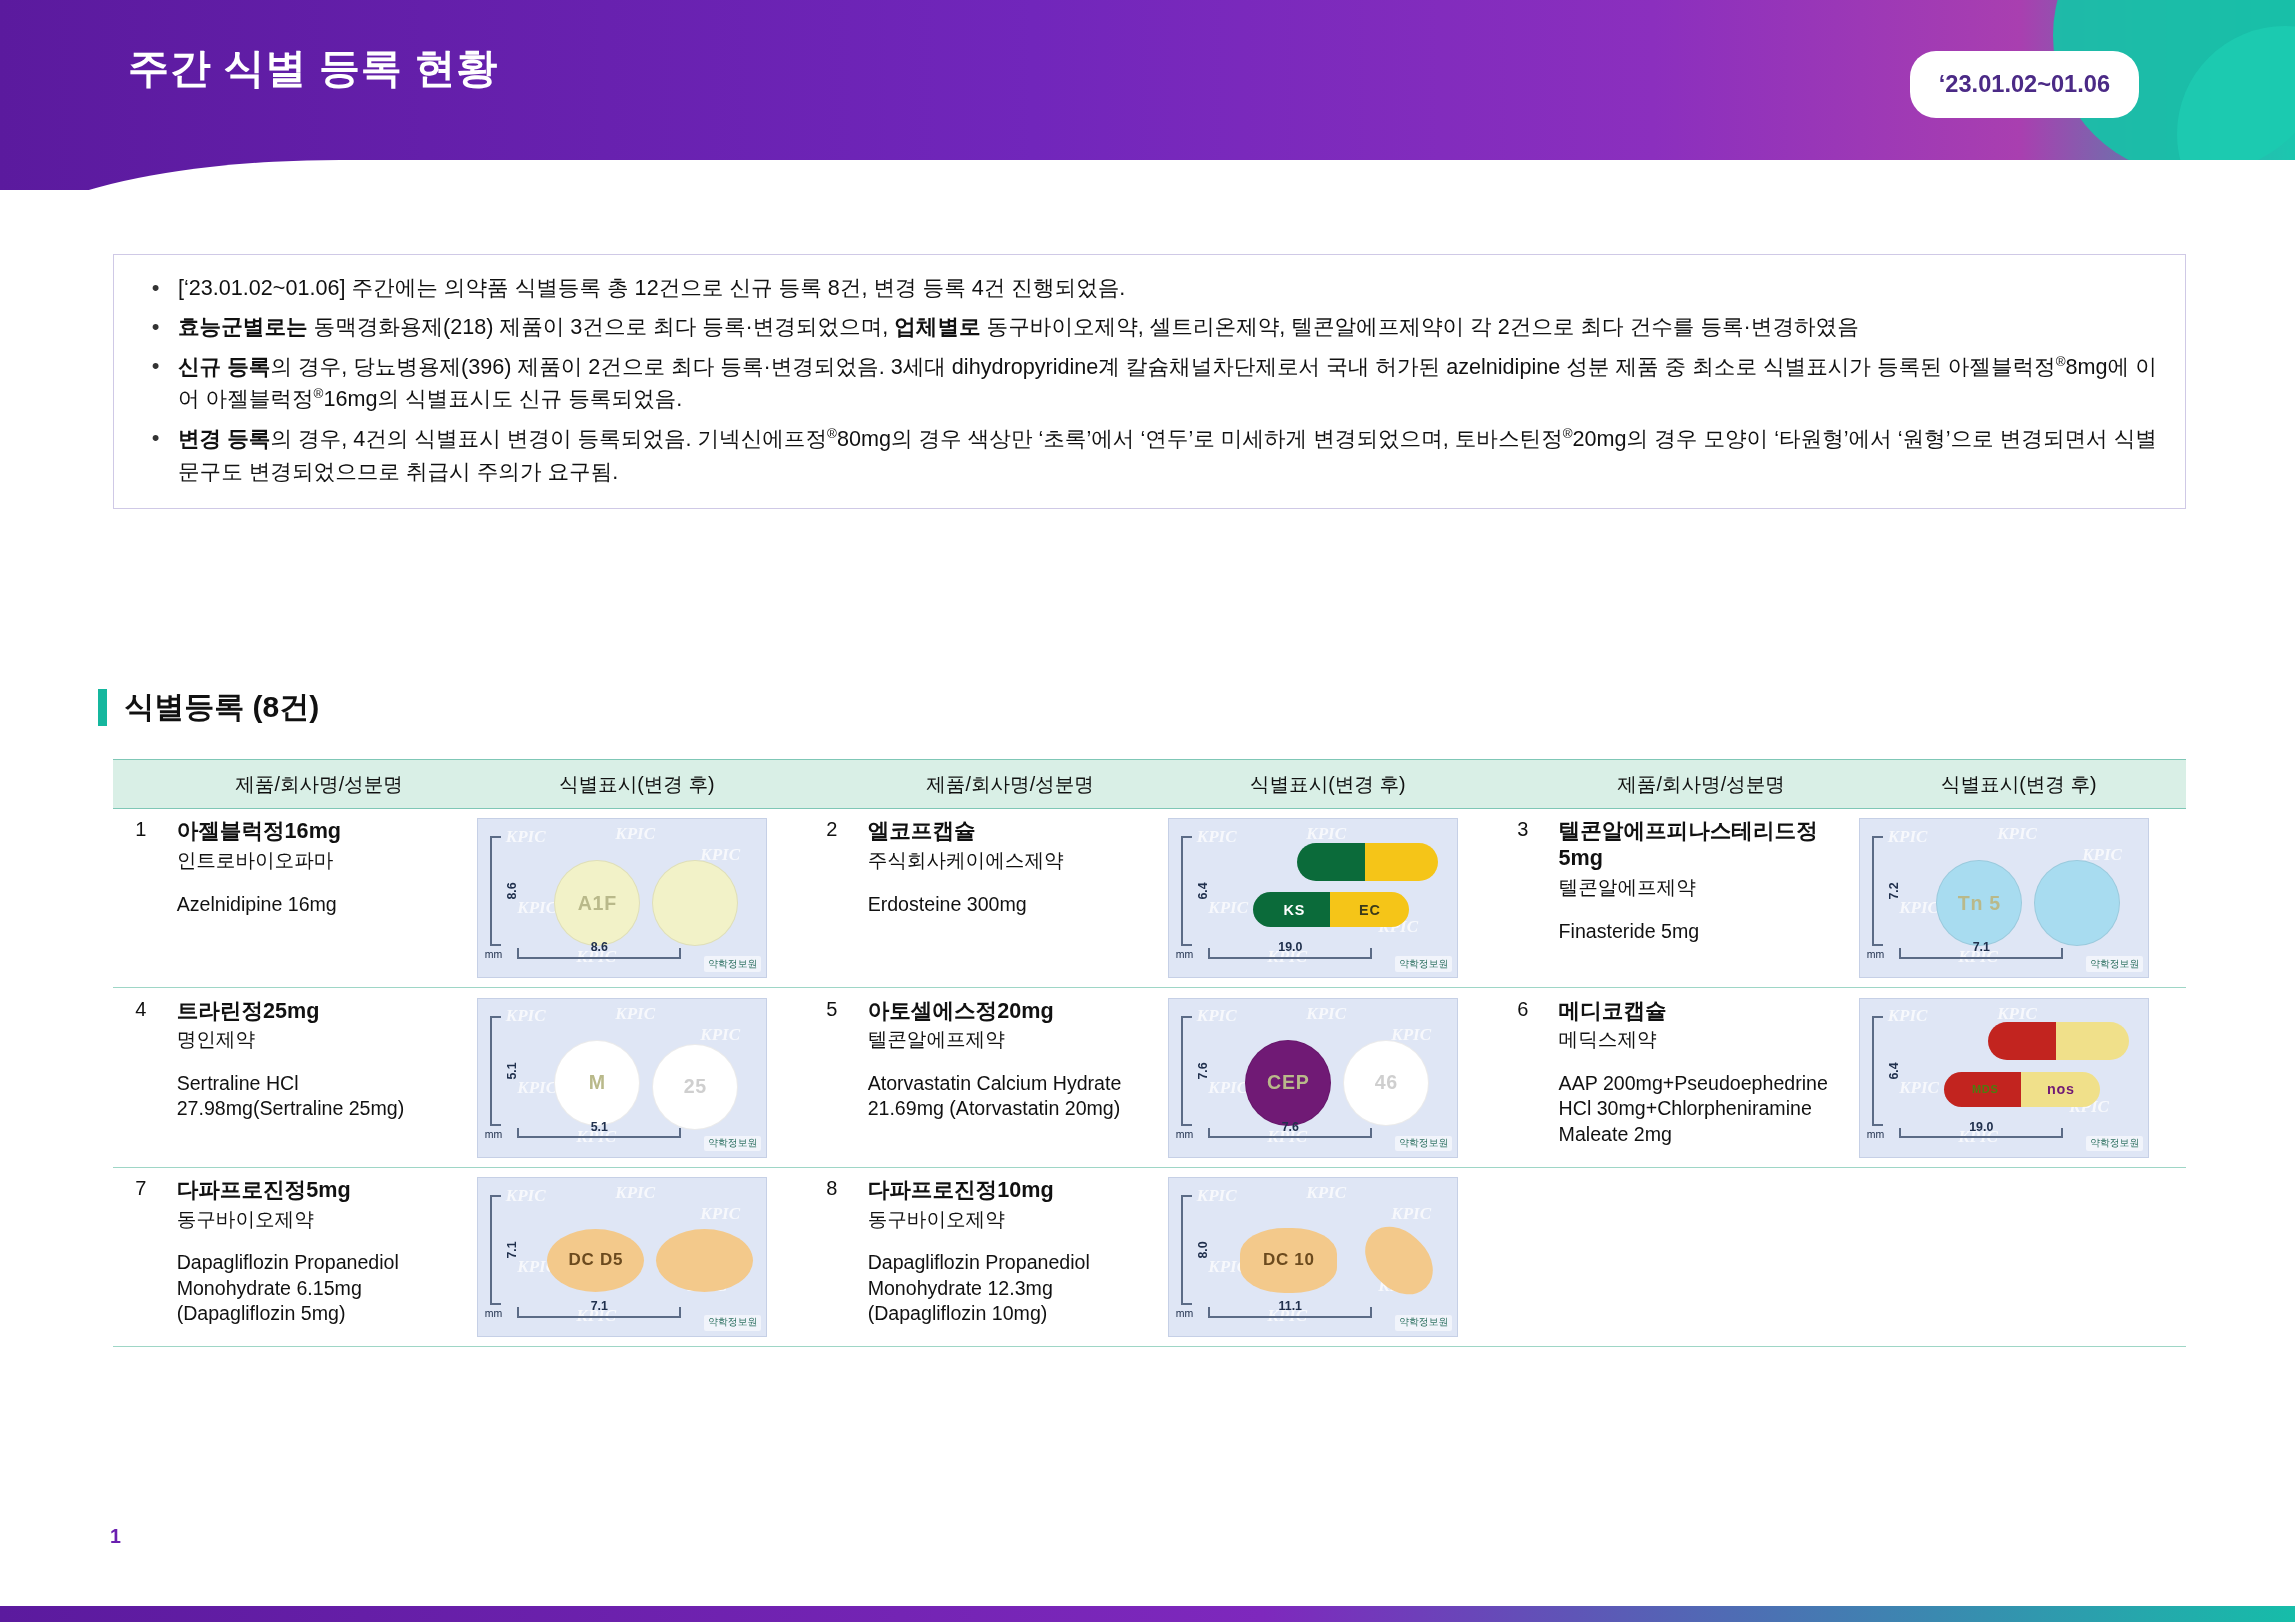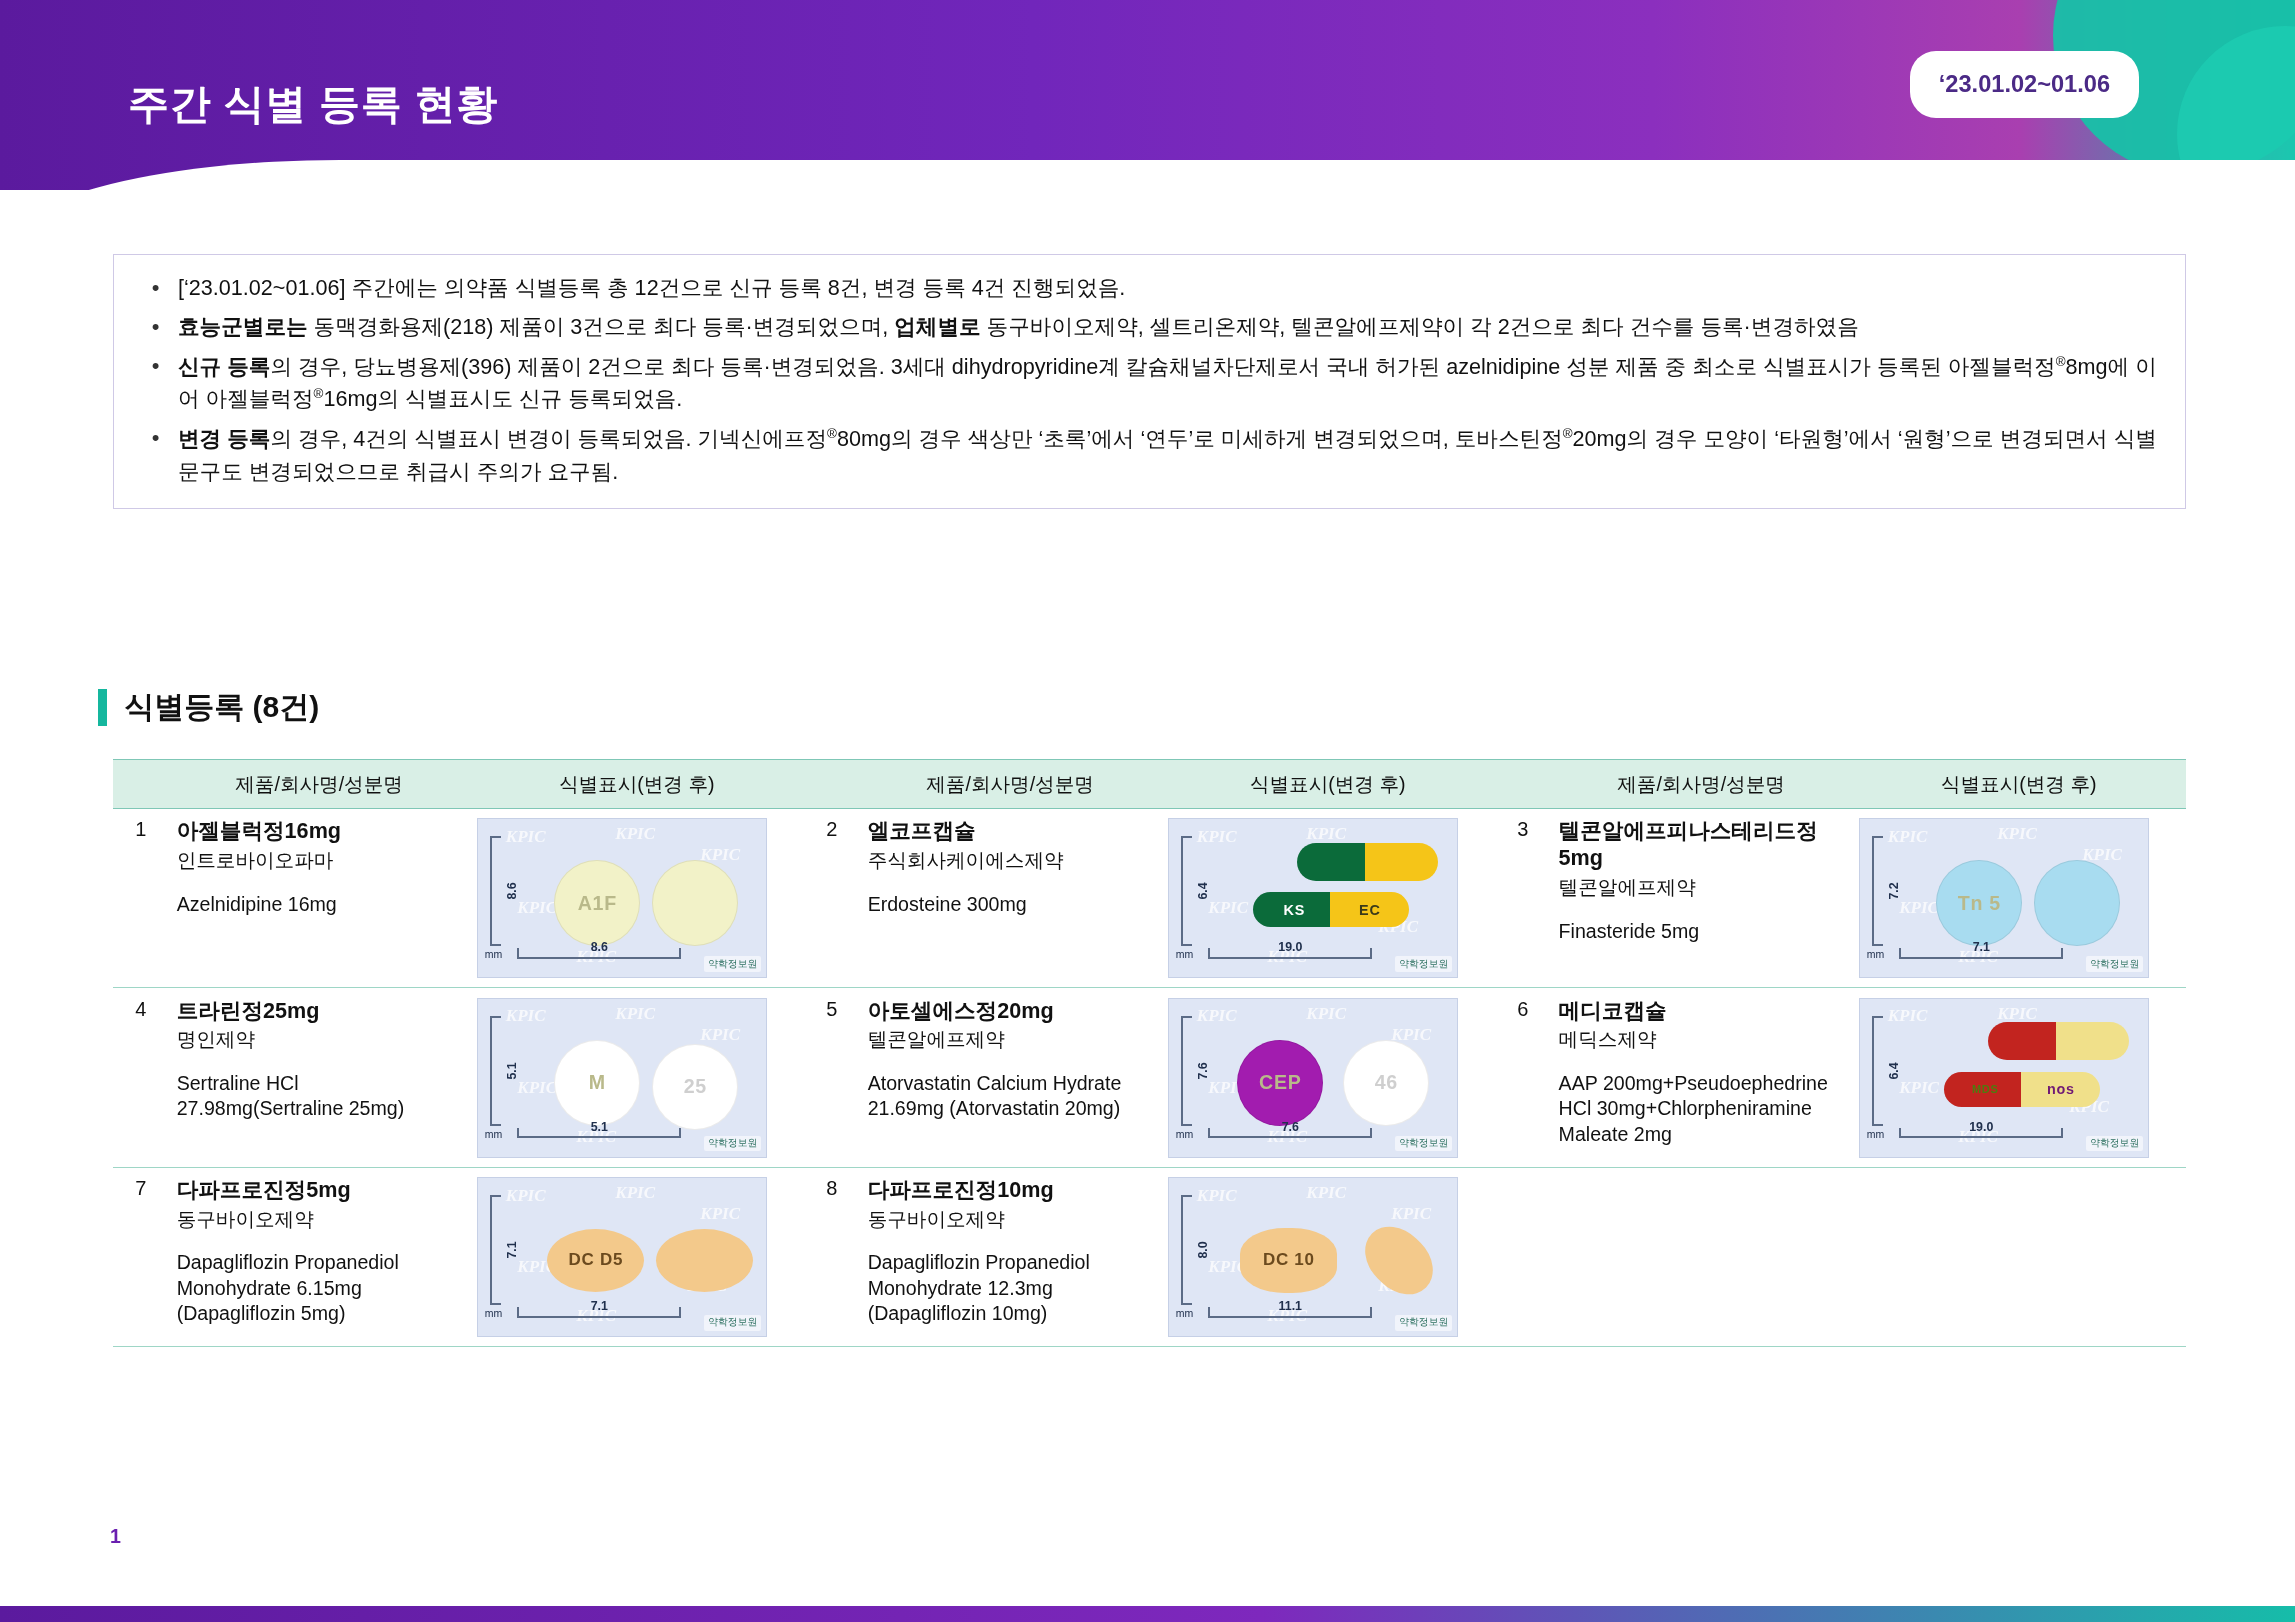--- a/index.html
+++ b/index.html
@@ -29,21 +29,21 @@
   .hdr-circle1{
     position:absolute;right:-39px;top:-105px;width:281px;height:281px;border-radius:50%;
     background:#18c0a8;opacity:.95;
   }
   .hdr-circle2{
     position:absolute;right:-98px;top:26px;width:216px;height:216px;border-radius:50%;
     background:#1fd3b6;opacity:.55;
   }
   .hdr-title{
     position:absolute;left:128px;top:41px;
-    color:#ffffff;font-size:41px;font-weight:bold;letter-spacing:0.7px;margin-top:36px;
+    color:#ffffff;font-size:41px;font-weight:bold;letter-spacing:0.7px;
   }
   .hdr-date{
     position:absolute;right:156px;top:51px;
     background:#ffffff;color:#4b2a86;
     font-size:23.6px;font-weight:bold;
     padding:20px 29px;border-radius:26px;
   }
 
   
   .summary{
@@ -342,21 +342,21 @@
           <div class="ing">Atorvastatin Calcium Hydrate 21.69mg (Atorvastatin 20mg)</div>
         </td>
         <td>
           <div class="pillbox">
             <div class="wm" style="left:27.5px;top:7.9px;">KPIC</div>
             <div class="wm" style="left:137px;top:5.2px;">KPIC</div>
             <div class="wm" style="left:222px;top:26px;">KPIC</div>
             <div class="wm" style="left:39px;top:79px;">KPIC</div>
             <div class="wm" style="left:209px;top:98px;">KPIC</div>
             <div class="wm" style="left:98px;top:128px;">KPIC</div>
-            <div class="pill" style="left:68px;top:41px;width:84px;height:84px;border-radius:50%;background:#a21caf;border:0.7px solid rgba(0,0,0,.08);">
+            <div class="pill" style="left:76px;top:41px;width:84px;height:84px;border-radius:50%;background:#701a75;border:0.7px solid rgba(0,0,0,.08);">
               <div class="pill-txt" style="font-size:19.6px;color:#b9b98a;">CEP</div>
             </div>
             <div class="pill" style="left:174px;top:41px;width:84px;height:84px;border-radius:50%;background:#ffffff;border:0.7px solid rgba(0,0,0,.08);">
               <div class="pill-txt" style="font-size:19.6px;color:#cfcfcf;">46</div>
             </div>
             <div class="ruler-v">
               <span>7.6</span>
             </div>
             <div class="mmv">mm</div>
             <div class="ruler-h">

